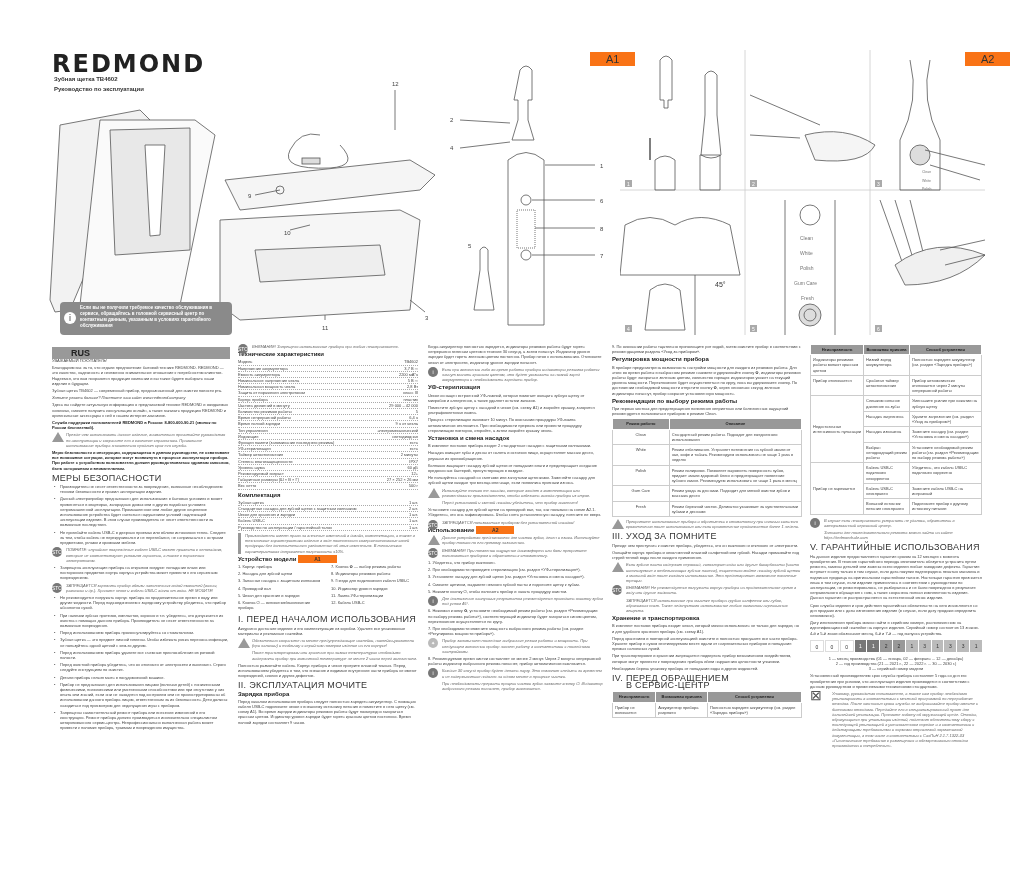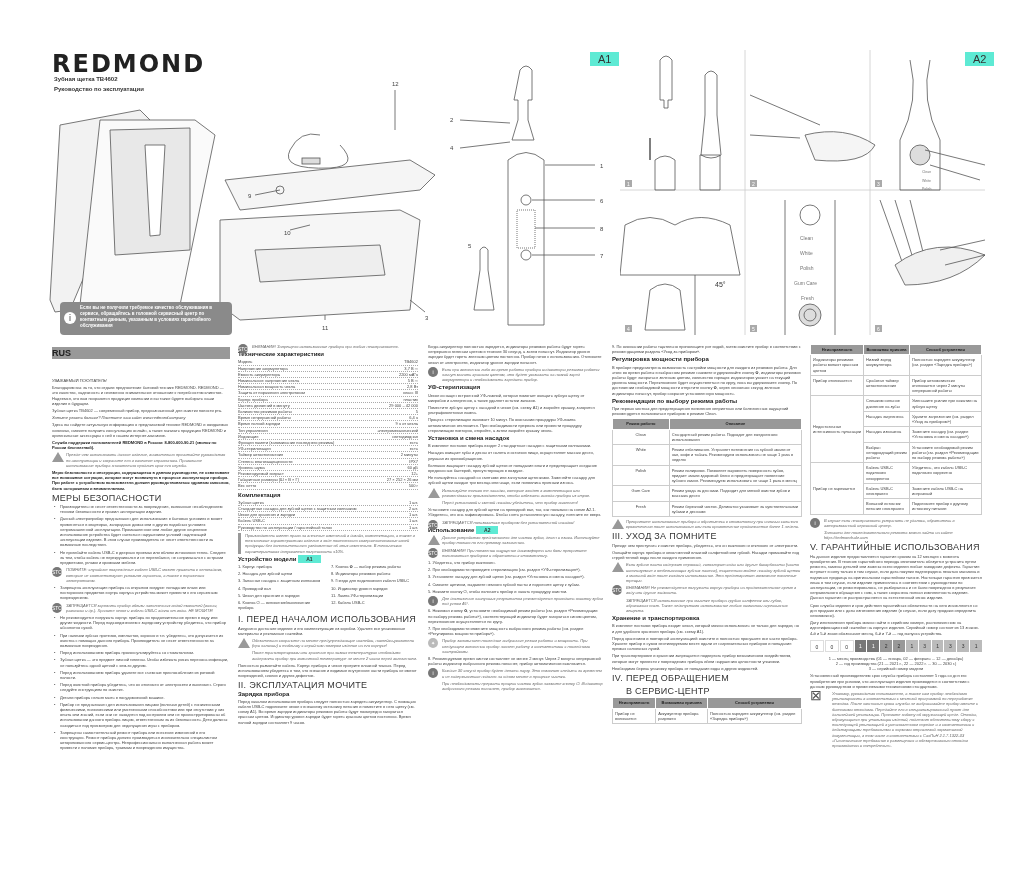--- a/index.html
+++ b/index.html
@@ -1,23 +1,23 @@
 <!DOCTYPE html>
 <html><head>
 <meta charset="utf-8">
 <style>
 *{box-sizing:border-box;margin:0;padding:0}
 body{width:1035px;height:884px;background:#fff;font-family:"Liberation Sans",sans-serif;color:#333;position:relative;overflow:hidden}
 .abs{position:absolute}
 .logo{left:52px;top:50px;font-family:"DejaVu Sans",sans-serif;font-weight:bold;font-size:24px;letter-spacing:2px;color:#222}
 .subt{left:54px;font-size:6px;font-weight:bold;color:#333}
-.a-badge{background:#5eead4;color:#333;font-size:11px;padding:1px 8px}
+.a-badge{background:#f97316;color:#333;font-size:11px;padding:1px 16px}
 .info-box{left:60px;top:302px;width:172px;height:33px;background:#8a8a8a;border-radius:4px;color:#fff;font-size:4.5px;font-weight:bold;padding:3px 4px 3px 20px;line-height:6px}
 .info-box .i{position:absolute;left:4px;top:10px;width:12px;height:12px;border-radius:50%;background:#fff;color:#888;font-size:9px;text-align:center;line-height:12px}
-.rus{left:52px;top:347px;width:178px;height:12px;background:#999;color:#222;font-weight:bold;font-size:9px;padding-left:0;line-height:12px}
+.rus{left:52px;top:347px;width:178px;height:12px;background:#999;color:#222;font-weight:bold;font-size:9px;padding-left:19px;line-height:12px}
 .col{font-size:4px;line-height:5.2px;color:#444}
 .col p{margin-bottom:2px}
 .h1{font-size:9px;color:#333;margin:5px 0 3px;letter-spacing:.3px}
 .h2{font-size:6px;font-weight:bold;color:#222;margin:3px 0 2px}
 .it{font-style:italic;color:#666;padding-left:14px;position:relative}
 .ico{position:absolute;left:0;top:0;width:10px;height:10px;border-radius:50%;background:#777;color:#fff;font-size:5px;text-align:center;line-height:10px;font-style:normal}
 .tri{position:absolute;left:0;top:0;width:0;height:0;border-left:6px solid transparent;border-right:6px solid transparent;border-bottom:10px solid #999}
 .bul{padding-left:8px;position:relative}
 .bul:before{content:"•";position:absolute;left:2px}
 .spec{display:flex;justify-content:space-between;border-bottom:1px dotted #aaa}
@@ -151,21 +151,21 @@
   </svg>
   <div class="abs a-badge" style="left:345px;top:2px">A2</div>
 </div>
 
 <div class="abs info-box">
   <span class="i">i</span>
   <span>Если вы не получили требуемое качество обслуживания в сервисе, обращайтесь в головной сервисный центр по контактным данным, указанным в условиях гарантийного обслуживания</span>
 </div>
 
 <div class="abs rus">RUS</div>
-<div class="abs col" style="left:52px;top:378px;width:178px">
+<div class="abs col" style="left:52px;top:358px;width:178px">
   <p>УВАЖАЕМЫЙ ПОКУПАТЕЛЬ!</p>
   <p>Благодарим вас за то, что отдали предпочтение бытовой технике REDMOND. REDMOND — это качество, надежность и неизменно внимательное отношение к потребностям клиентов. Надеемся, что вам понравится продукция компании и вы также будете выбирать наши изделия в будущем.</p>
   <p>Зубная щетка TB4602 — современный прибор, предназначенный для очистки полости рта.</p>
   <p style="font-style:italic">Хотите узнать больше? Посетите наш сайт www.redmond.company</p>
   <p>Здесь вы найдете актуальную информацию о предлагаемой технике REDMOND и ожидаемых новинках, сможете получить консультацию онлайн, а также заказать продукцию REDMOND и оригинальные аксессуары к ней в нашем интернет-магазине.</p>
   <p style="font-weight:bold;color:#222">Служба поддержки пользователей REDMOND в России: 8-800-600-90-21 (звонок по России бесплатный).</p>
   <p class="it"><span class="tri"></span><span>Прежде чем использовать данное изделие, внимательно прочитайте руководство по эксплуатации и сохраните его в качестве справочника. Правильное использование прибора значительно продлит срок его службы.</span></p>
   <p style="font-weight:bold;color:#222">Меры безопасности и инструкции, содержащиеся в данном руководстве, не охватывают все возможные ситуации, которые могут возникнуть в процессе эксплуатации прибора. При работе с устройством пользователь должен руководствоваться здравым смыслом, быть осторожным и внимательным.</p>
   <div class="h1">МЕРЫ БЕЗОПАСНОСТИ</div>
   <p class="bul">Производитель не несет ответственности за повреждения, вызванные несоблюдением техники безопасности и правил эксплуатации изделия.</p>
@@ -399,21 +399,21 @@
   <p>Прежде чем приступать к очистке прибора, убедитесь, что он выключен и отключен от электросети.</p>
   <p>Очищайте корпус прибора и чехол мягкой влажной салфеткой или губкой. Насадки промывайте под струей теплой воды после каждого применения.</p>
   <p class="it"><span class="tri"></span><span>Если зубная паста содержит пероксид, гипохлорит соды или другие бикарбонаты (часто используемые в отбеливающих зубных пастах), тщательно мойте насадку зубной щетки в мыльной воде после каждого использования. Это предотвратит возможное появление трещин.</span></p>
   <p class="it"><span class="ico">STOP</span><span>ВНИМАНИЕ! Не рекомендуется погружать корпус прибора на продолжительное время в воду или другие жидкости.</span></p>
   <p class="it">ЗАПРЕЩАЕТСЯ использование при очистке прибора грубых салфеток или губок, абразивных паст. Также недопустимо использование любых химически агрессивных веществ.</p>
   <div class="h2">Хранение и транспортировка</div>
   <p>В комплект поставки прибора входит чехол, который можно использовать не только для зарядки, но и для удобного хранения прибора (см. схему A1).</p>
   <p>Перед хранением и повторной эксплуатацией очистите и полностью просушите все части прибора. Храните прибор в сухом вентилируемом месте вдали от нагревательных приборов и попадания прямых солнечных лучей.</p>
   <p>При транспортировке и хранении запрещается подвергать прибор механическим воздействиям, которые могут привести к повреждению прибора и/или нарушению целостности упаковки.</p>
   <p>Необходимо беречь упаковку прибора от попадания воды и других жидкостей.</p>
-  <div class="h1" style="margin-bottom:8px">IV. ПЕРЕД ОБРАЩЕНИЕМ</div>
+  <div class="h1" style="margin-bottom:2px">IV. ПЕРЕД ОБРАЩЕНИЕМ</div>
   <div class="h1" style="margin-top:0;padding-left:14px">В СЕРВИС-ЦЕНТР</div>
   <table>
     <tbody>
         <tr>
           <th>Неисправность</th>
           <th>Возможная причина</th>
           <th>Способ устранения</th>
         </tr>
     <tr>
           <td>Прибор не включается</td>

